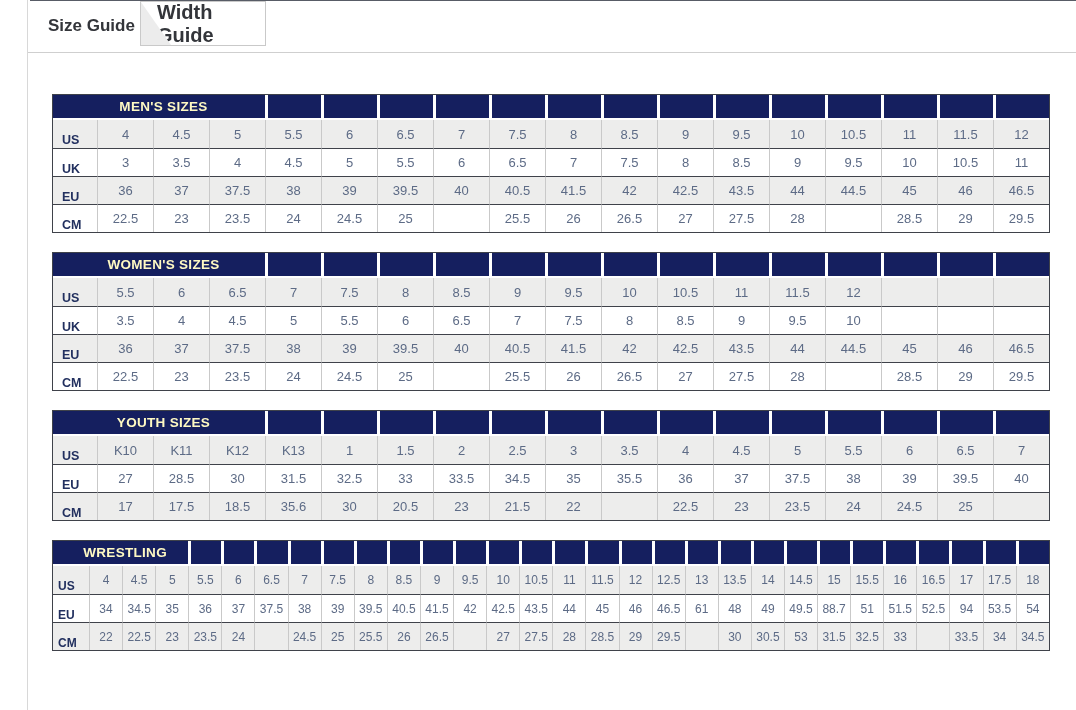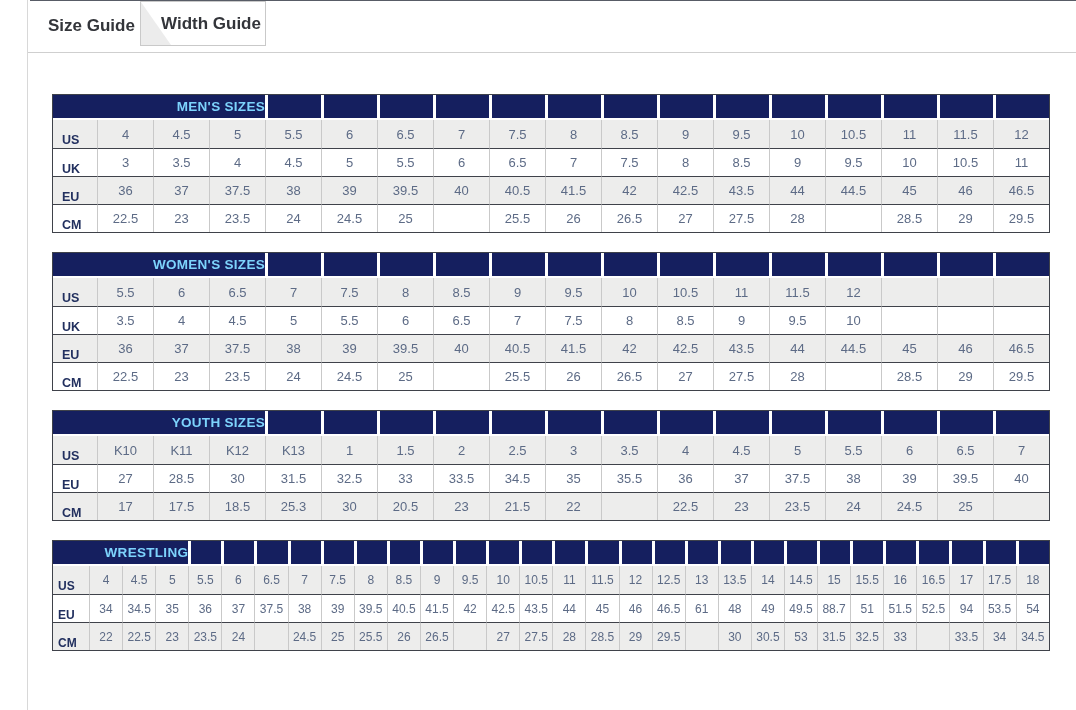--- a/index.html
+++ b/index.html
@@ -34,42 +34,42 @@
     position: absolute; left: 48px; top: 16px;
     font-size: 17px; font-weight: 700; color: var(--tab-text);
     cursor: pointer;
   }
   .tab-inactive {
     position: absolute; left: 140px; top: 1px; width: 126px; height: 45px;
     box-sizing: border-box; background: #fff;
     border: 1px solid #c9c9c9;
     display: flex; align-items: center; justify-content: center;
     padding-left: 16px;
-    font-size: 17px; font-weight: 600; color: var(--tab-text);
+    font-size: 20px; font-weight: 600; color: var(--tab-text);
     cursor: pointer;
   }
   .fold {
     position: absolute; left: 0; top: 0; width: 30px; height: 43px;
     background: linear-gradient(to top right, #ececec 68%, #cfcfcf 73%, #ececec 78%);
     clip-path: polygon(0 0, 100% 100%, 0 100%);
   }
   .content { margin: 42px 26px 0 52px; }
   table {
     width: 100%; border-collapse: separate; border-spacing: 0;
     table-layout: fixed; border: 1px solid var(--dark-border);
     margin-bottom: 19px;
   }
   th, td { overflow: hidden; white-space: nowrap; box-sizing: border-box; }
   thead th {
     background: var(--navy); height: 25px; border-bottom: 2px solid #fff;
     padding: 0;
   }
   thead th + th { border-left: 3px solid #fff; }
   thead th.title {
-    color: #7dd3fc; text-align: right; padding: 0 0 0 9px;
+    color: #fef9c3; text-align: center; padding: 0 0 0 9px;
     font-size: 13.5px; font-weight: bold; letter-spacing: 0.3px;
   }
   tbody th.rlabel {
     text-align: left; padding: 12px 0 0 9px; color: var(--label-text);
     font-size: 12.5px; font-weight: bold; height: 28px;
   }
   tbody td {
     text-align: center; color: var(--value-text); font-size: 13px;
     height: 28px; border-left: 1px solid var(--light-border); padding: 0;
   }
@@ -422,21 +422,21 @@
             <td>38</td>
             <td>39</td>
             <td>39.5</td>
             <td>40</td>
           </tr>
           <tr>
             <th class="rlabel">CM</th>
             <td>17</td>
             <td>17.5</td>
             <td>18.5</td>
-            <td>25.3</td>
+            <td>35.6</td>
             <td>30</td>
             <td>20.5</td>
             <td>23</td>
             <td>21.5</td>
             <td>22</td>
             <td></td>
             <td>22.5</td>
             <td>23</td>
             <td>23.5</td>
             <td>24</td>

